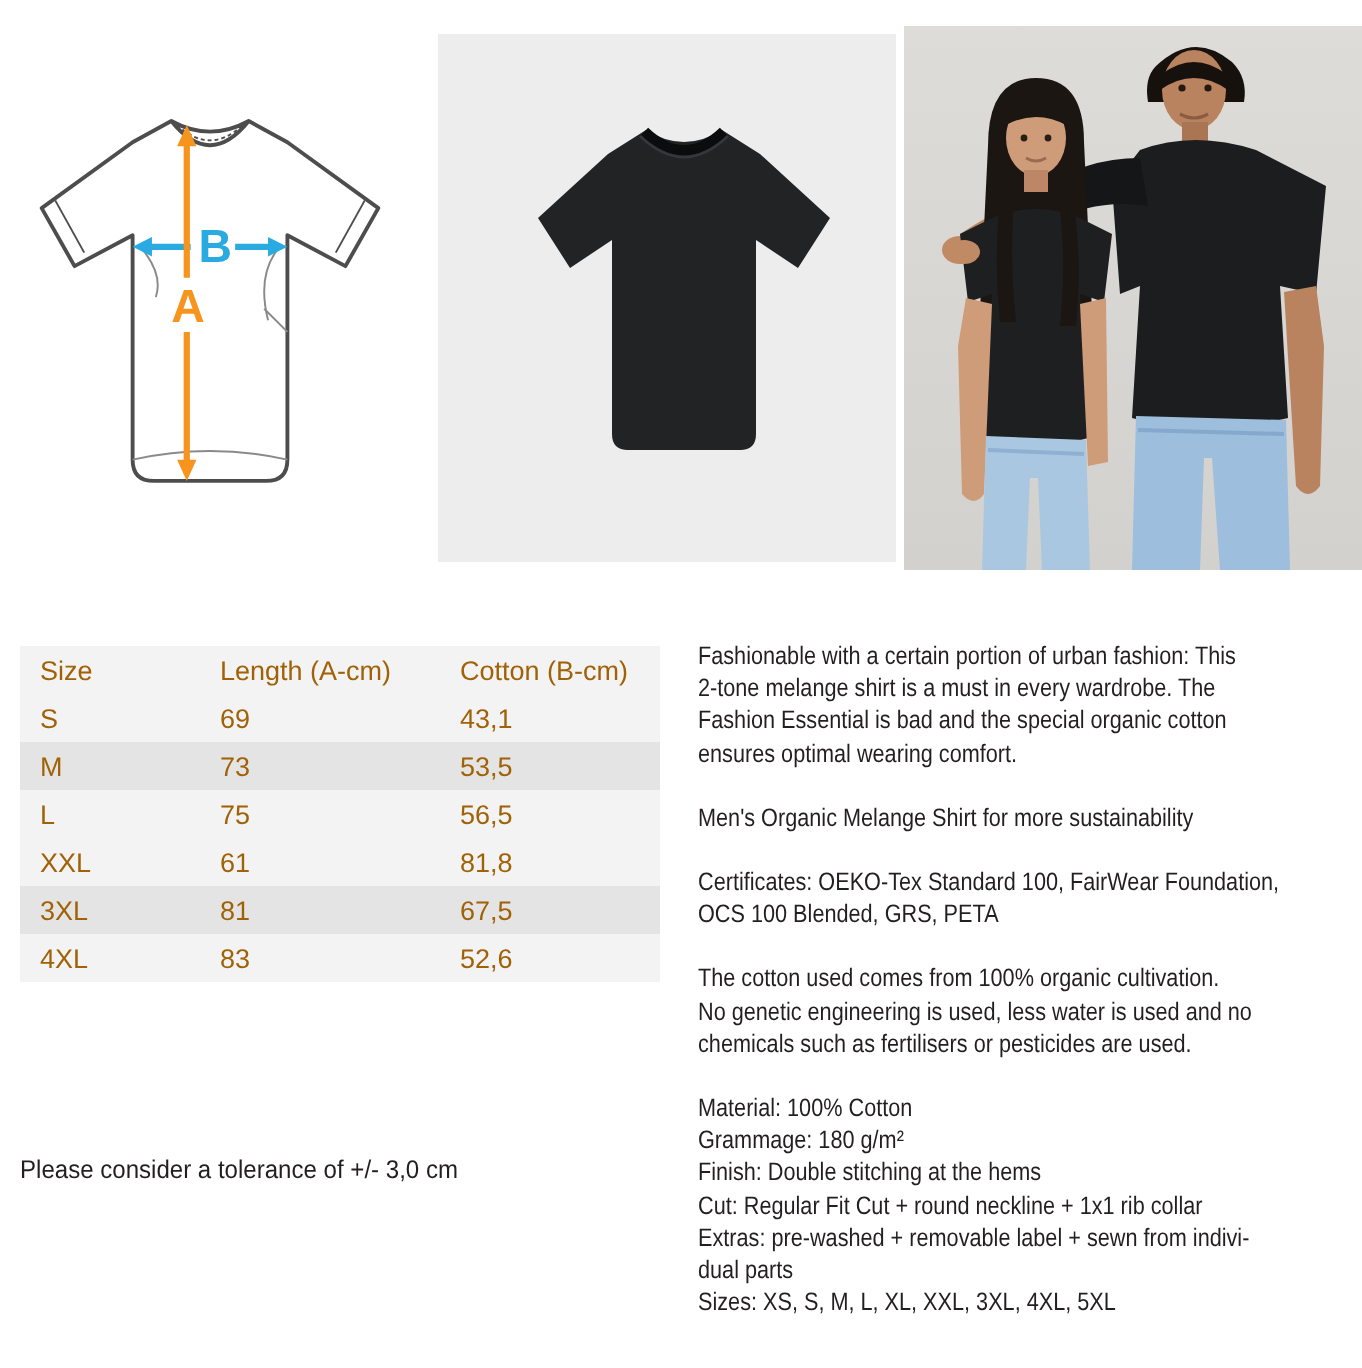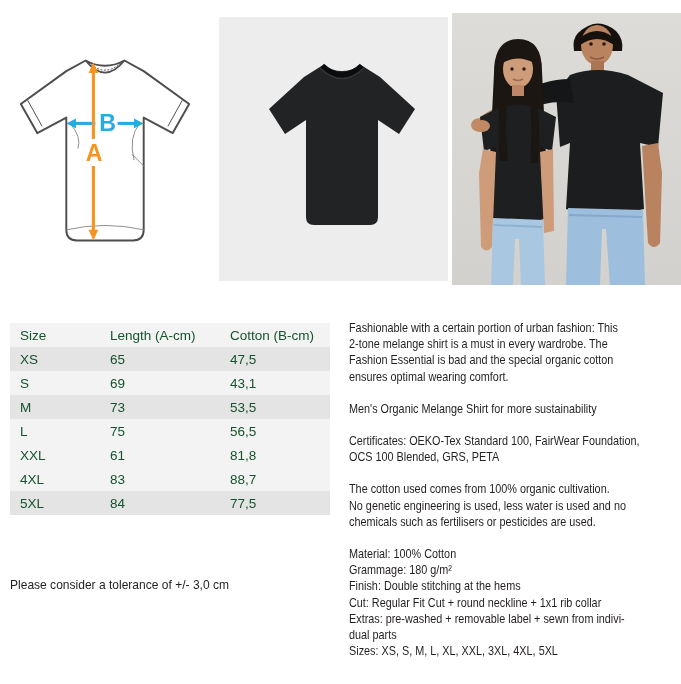--- a/index.html
+++ b/index.html
@@ -22,21 +22,21 @@
   .arrow-a-fill { fill: var(--arrow-a); }
   .arrow-b-line { stroke: var(--arrow-b); stroke-width:3.2; }
   .arrow-b-fill { fill: var(--arrow-b); }
   .diagram-label-a { fill: var(--arrow-a); font-family:"Liberation Sans",sans-serif; font-weight:bold; font-size:24px; }
   .diagram-label-b { fill: var(--arrow-b); font-family:"Liberation Sans",sans-serif; font-weight:bold; font-size:24px; }
 
   
   .size-table {
     position:absolute; left:10px; top:323px; width:320px;
     background: var(--row-base);
-    font-size:13.5px; color:#14532d;
+    font-size:13.5px; color:#a16207;
   }
   .trow {
     display:grid;
     grid-template-columns: 90px 120px 100px;
     height:24px;
     align-items:center;
     padding-left:10px;
   }
   .trow.alt { background: var(--row-alt); }
 
@@ -159,54 +159,49 @@
     </svg>
   </div>
 
   <div class="size-table">
     <div class="trow">
       <span>Size</span>
       <span>Length (A-cm)</span>
       <span>Cotton (B-cm)</span>
     </div>
     <div>
-        <div class="trow alt">
-          <span>XS</span>
-          <span>65</span>
-          <span>47,5</span>
-        </div>
         <div class="trow">
           <span>S</span>
           <span>69</span>
           <span>43,1</span>
         </div>
         <div class="trow alt">
           <span>M</span>
           <span>73</span>
           <span>53,5</span>
         </div>
         <div class="trow">
           <span>L</span>
           <span>75</span>
           <span>56,5</span>
         </div>
         <div class="trow">
           <span>XXL</span>
           <span>61</span>
           <span>81,8</span>
         </div>
+        <div class="trow alt">
+          <span>3XL</span>
+          <span>81</span>
+          <span>67,5</span>
+        </div>
         <div class="trow">
           <span>4XL</span>
           <span>83</span>
-          <span>88,7</span>
-        </div>
-        <div class="trow alt">
-          <span>5XL</span>
-          <span>84</span>
-          <span>77,5</span>
+          <span>52,6</span>
         </div>
       </div>
   </div>
 
   <div class="tolerance-note">Please consider a tolerance of +/- 3,0 cm</div>
 
   <div class="description">
       <p>Fashionable with a certain portion of urban fashion: This
 2-tone melange shirt is a must in every wardrobe. The
 Fashion Essential is bad and the special organic cotton

